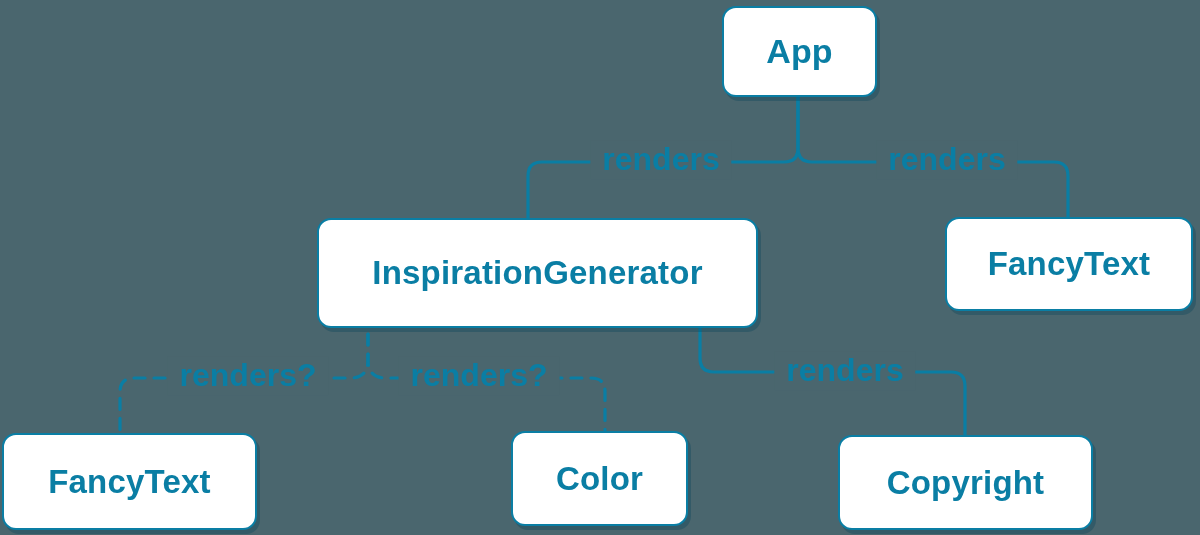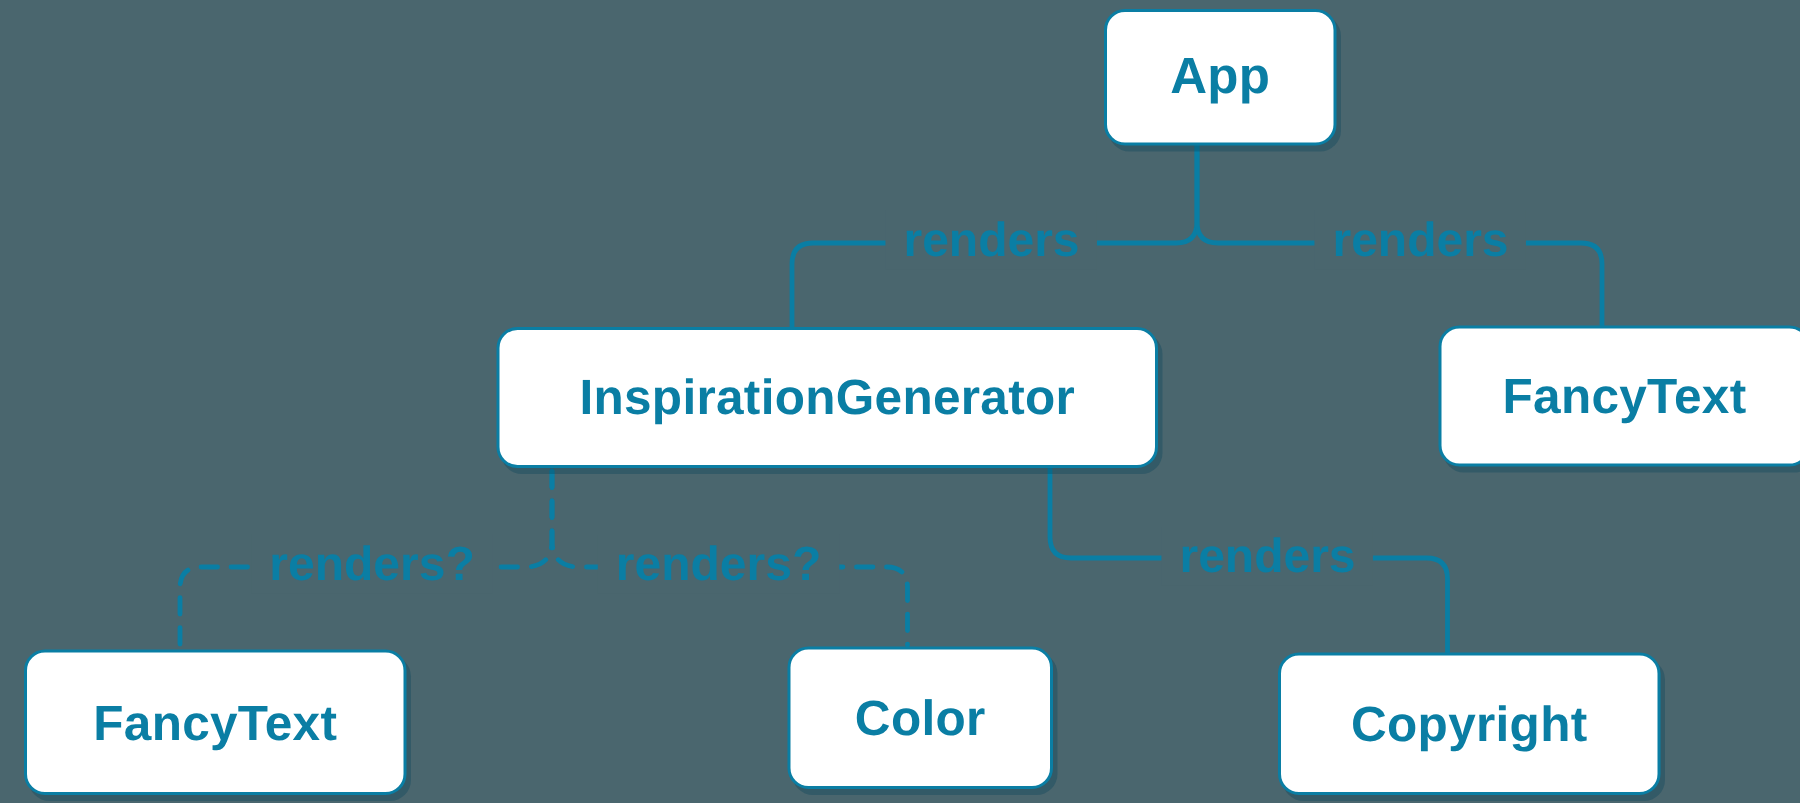--- a/index.html
+++ b/index.html
@@ -42,24 +42,23 @@
     border-radius: 14px;
     box-shadow: 3px 4px 0 rgba(10, 70, 92, 0.35);
     display: flex;
     align-items: center;
     justify-content: center;
     color: var(--accent);
     font-size: 33px;
     font-weight: 600;
     letter-spacing: 0.2px;
     white-space: nowrap;
-    margin-left: 14px;
   }
   .node-app                  { left: 722px; top: 6px;   width: 155px; height: 91px; font-size: 34px; }
-  .node-inspiration          { left: 317px; top: 218px; width: 441px; height: 94px; }
+  .node-inspiration          { left: 317px; top: 218px; width: 441px; height: 110px; }
   .node-fancytext-top        { left: 945px; top: 217px; width: 248px; height: 94px; }
   .node-fancytext-bottom     { left: 2px;   top: 433px; width: 255px; height: 97px; }
   .node-color                { left: 511px; top: 431px; width: 177px; height: 95px; }
   .node-copyright            { left: 838px; top: 435px; width: 255px; height: 95px; }
   .edge-label {
     position: absolute;
     transform: translate(-50%, -50%);
     background: var(--background);
     color: var(--accent);
     font-size: 32px;

